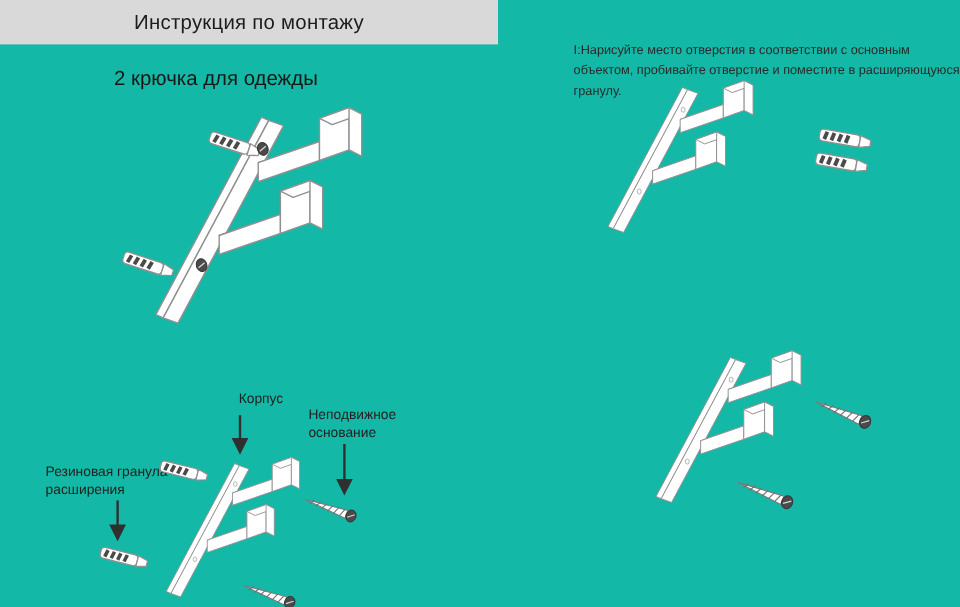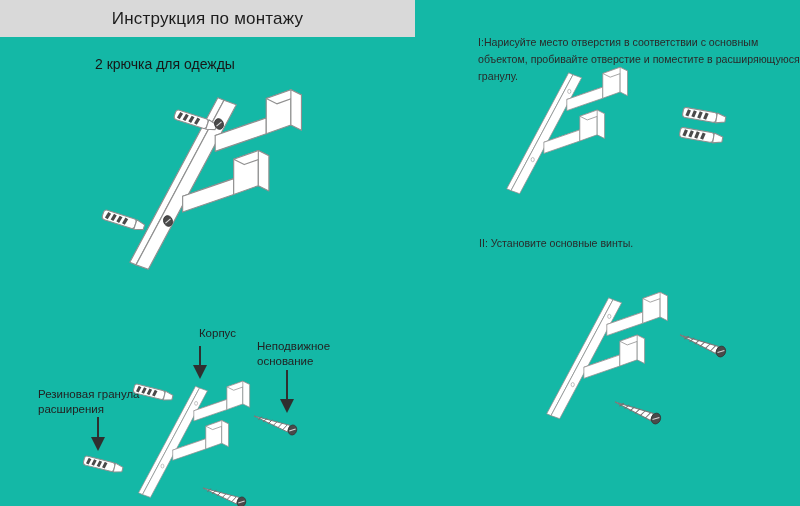--- a/index.html
+++ b/index.html
@@ -4,21 +4,21 @@
 <style>
   * { margin:0; padding:0; box-sizing:border-box; }
   html,body { background:#ffffff; }
   body { font-family:"Liberation Sans", sans-serif; }
   .page { position:relative; width:800px; height:506px; background:#14b8a6; overflow:hidden; color:var(--text,#1f1f1f); }
 
   .header-bar { position:absolute; left:0; top:0; width:415px; height:37px;
     background:var(--header-bg,#d9d9d9); display:flex; align-items:center; justify-content:center; }
   .header-bar span { font-size:17px; color:#1c1c1c; letter-spacing:.2px; }
 
-  .subtitle { position:absolute; left:95px; top:56px; font-size:14px; color:#171717; }
+  .subtitle { position:absolute; left:95px; top:56px; font-size:17px; color:#171717; }
 
   .step-text { position:absolute; font-size:10.6px; line-height:17px; color:#2a2a2a; }
   #step1-text { left:478px; top:34px; width:332px; }
   #step2-text { left:479px; top:235px; width:300px; }
 
   .lbl { position:absolute; font-size:11.5px; line-height:15px; color:#222; }
   #lbl-body   { left:172px; top:326px; width:64px; text-align:right; }
   #lbl-base   { left:257px; top:339px; width:92px; }
   #lbl-rubber { left:38px;  top:387px; width:112px; }
 
@@ -106,21 +106,20 @@
     <use href="#screwHead" transform="translate(88,133)"></use>
   </svg>
 
   <div id="step1-text" class="step-text">I:Нарисуйте место отверстия в соответствии с основным объектом, пробивайте отверстие и поместите в расширяющуюся гранулу.</div>
   <svg id="step1-svg" class="diag" viewBox="0 0 300 160">
     <use href="#assembly" transform="translate(2,2) scale(0.62)"></use>
     <use href="#anchor" transform="translate(205,48) rotate(10)"></use>
     <use href="#anchor" transform="translate(202,68) rotate(10)"></use>
   </svg>
 
-  <div id="step2-text" class="step-text">II: Установите основные винты.</div>
   <svg id="step2-svg" class="diag" viewBox="0 0 265 170">
     <use href="#assembly" transform="translate(0,4) scale(0.62)"></use>
     <use href="#screwItem" transform="translate(160,48) rotate(22) scale(0.95)"></use>
     <use href="#screwItem" transform="translate(95,115) rotate(22) scale(0.95)"></use>
   </svg>
 
   <div id="lbl-body" class="lbl">Корпус</div>
   <div id="lbl-rubber" class="lbl">Резиновая гранула расширения</div>
   <div id="lbl-base" class="lbl">Неподвижное основание</div>
 

